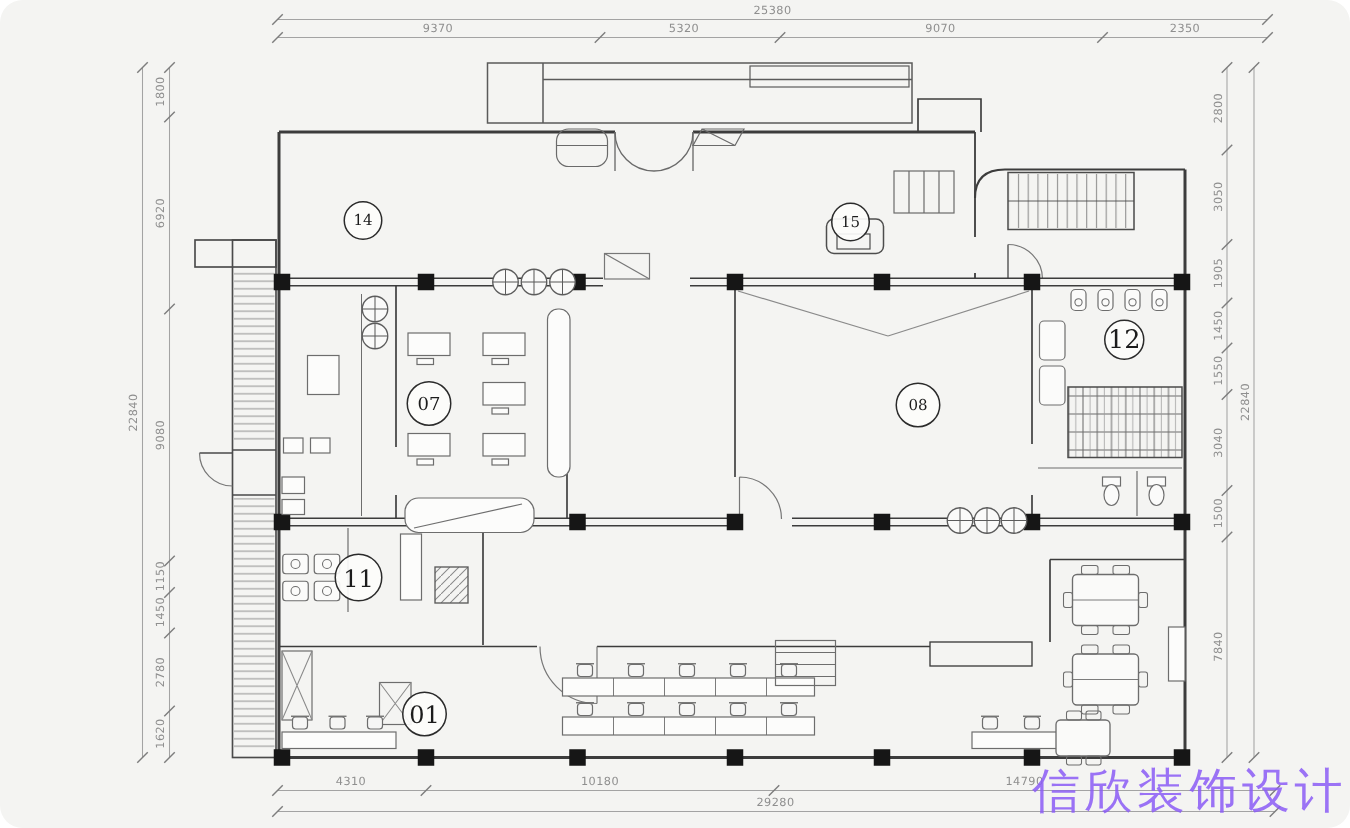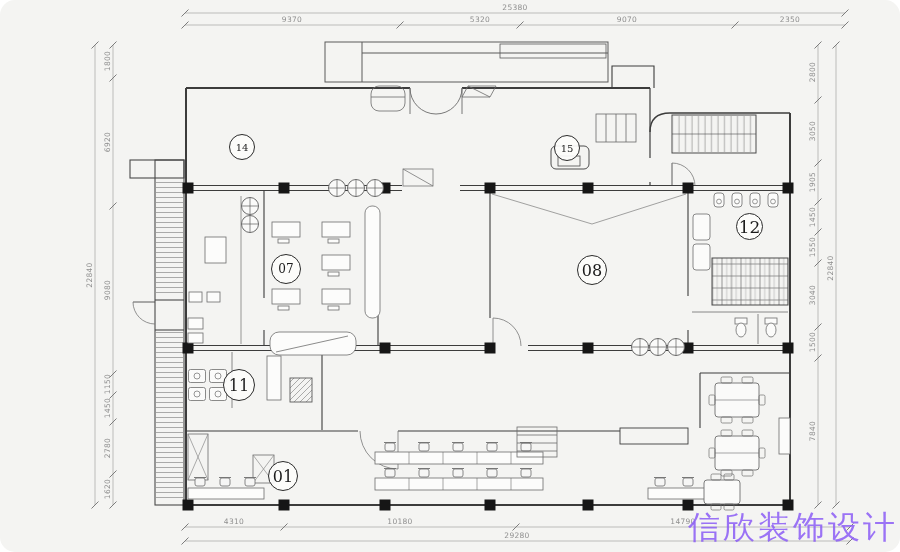--- a/index.html
+++ b/index.html
@@ -341,21 +341,21 @@
   <g>
     <use href="#table6" x="737" y="400"></use>
     <use href="#table6" x="737" y="453"></use>
     <use href="#table4" x="722" y="492"></use>
     <rect x="779" y="418" width="11" height="36" fill="#fcfcfb" stroke="#6d6d6d" stroke-width=".8"></rect>
   </g>
 </svg>
 
 <span class="dim" style="left:515px;top:7px">25380</span>
 <span class="dim" style="left:292px;top:19px">9370</span>
-<span class="dim" style="left:480px;top:19px">5320</span>
+<span class="dim" style="left:456px;top:19px">5320</span>
 <span class="dim" style="left:627px;top:19px">9070</span>
 <span class="dim" style="left:790px;top:19px">2350</span>
 
 <span class="dim" style="left:234px;top:521px">4310</span>
 <span class="dim" style="left:400px;top:521px">10180</span>
 <span class="dim" style="left:683px;top:521px">14790</span>
 <span class="dim" style="left:517px;top:535px">29280</span>
 
 <span class="dim vert" style="left:89px;top:275px">22840</span>
 <span class="dim vert" style="left:107px;top:61px">1800</span>
@@ -372,20 +372,20 @@
 <span class="dim vert" style="left:812px;top:182px">1905</span>
 <span class="dim vert" style="left:812px;top:217px">1450</span>
 <span class="dim vert" style="left:812px;top:247px">1550</span>
 <span class="dim vert" style="left:812px;top:295px">3040</span>
 <span class="dim vert" style="left:812px;top:342px">1500</span>
 <span class="dim vert" style="left:812px;top:431px">7840</span>
 
 <div class="room" style="left:229px;top:134px;width:26px;height:26px;font-size:10px">14</div>
 <div class="room" style="left:554px;top:135px;width:26px;height:26px;font-size:10px">15</div>
 <div class="room" style="left:271px;top:254px;width:30px;height:30px;font-size:12px">07</div>
-<div class="room" style="left:577px;top:255px;width:30px;height:30px;font-size:16px">08</div>
+<div class="room" style="left:597px;top:255px;width:30px;height:30px;font-size:10px">08</div>
 <div class="room" style="left:736px;top:213px;width:27px;height:27px;font-size:17px">12</div>
 <div class="room" style="left:223px;top:369px;width:32px;height:32px;font-size:16px">11</div>
 <div class="room" style="left:268px;top:461px;width:30px;height:30px;font-size:16px">01</div>
 
 <div class="watermark">信欣装饰设计</div>
 
 </div>
 
 </body></html>

